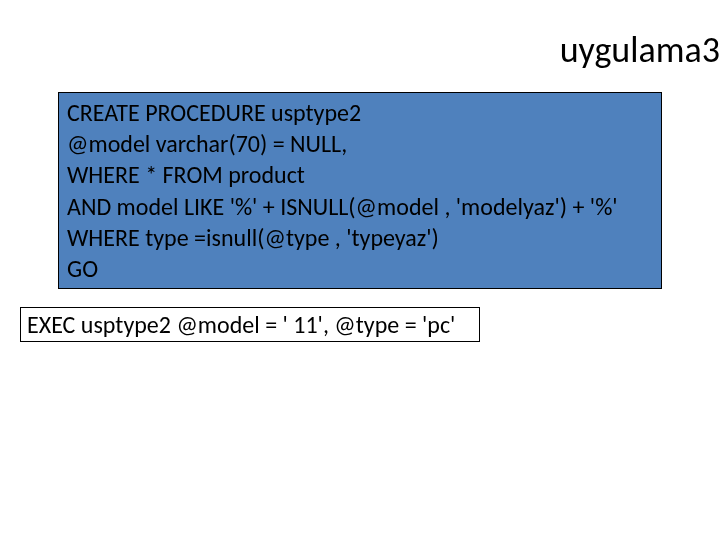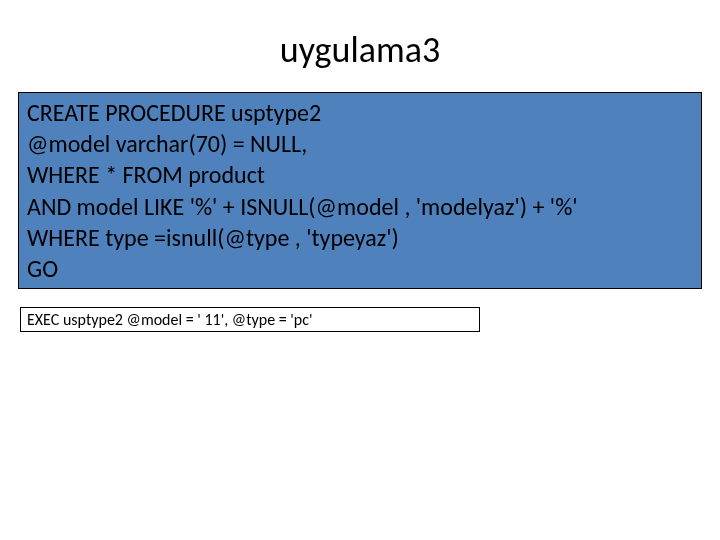--- a/index.html
+++ b/index.html
@@ -8,48 +8,48 @@
       box-sizing: border-box;
     }
     body {
       width: 720px;
       height: 540px;
       background: #ffffff;
       font-family: Calibri, Arial, sans-serif;
       position: relative;
     }
     .title {
-      text-align: center;
+      text-align: right;
       font-size: 36px;
       color: #000;
       padding-top: 28px;
       padding-bottom: 20px;
       font-weight: 400;
     }
     .code-block {
       margin: 0 auto;
-      width: 684px;
+      width: 604px;
       background: #4f81bd;
       border: 1px solid #000;
       padding: 4px 8px;
       font-size: 24px;
       line-height: 1.3;
       color: #000;
       font-weight: 400;
     }
     .code-line {
       white-space: nowrap;
     }
     .exec-block {
       margin: 18px 0 0 20px;
       width: 460px;
       background: #ffffff;
       border: 1px solid #000;
       padding: 2px 6px;
-      font-size: 16px;
+      font-size: 24px;
       color: #000;
       font-weight: 400;
     }
   </style>
 </head>
 <body>
 
 <div class="title">uygulama3</div>
 
 <div class="code-block">

